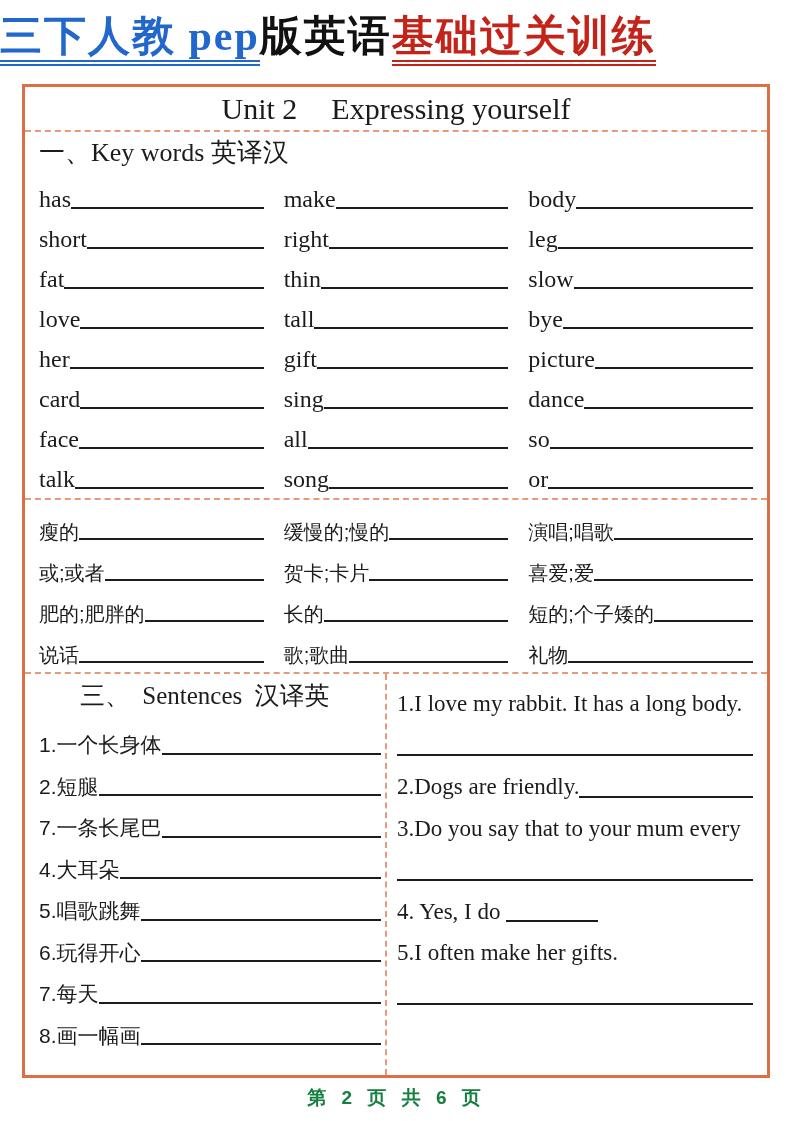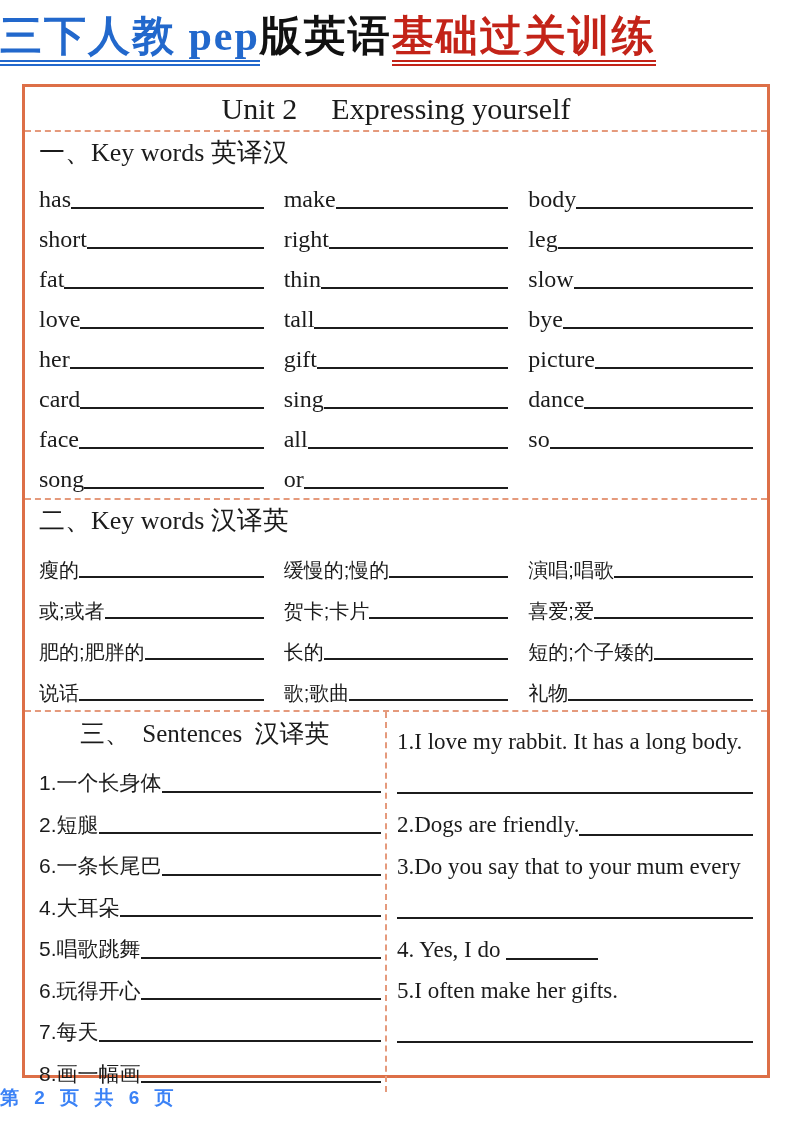--- a/index.html
+++ b/index.html
@@ -55,23 +55,23 @@
   .col-right{flex:1;border-left:2px dashed var(--dash);padding:2px 14px 6px 10px;}
   .col-heading{font-size:25px;line-height:40px;word-spacing:6px;white-space:nowrap;margin-left:41px;}
   .srow{display:flex;align-items:flex-end;height:41.5px;font-size:22px;}
   .srow .slabel{white-space:nowrap;line-height:1.15;}
   .cnrow .slabel{font-family:"Liberation Sans","DejaVu Sans",sans-serif;font-size:21px;margin-top:36px;}
   .enrow{font-size:23px;}
   .blank.full{flex:1;}
   .blank.short{flex:none;width:92px;}
   
   .footer{
-    position:absolute;left:0;right:0;top:1085px;
+    position:absolute;left:0;right:0;top:1085px;text-align:center;
     font-family:"Liberation Sans","DejaVu Sans",sans-serif;
-    font-size:19px;font-weight:700;letter-spacing:5px;color:#3b82f6;
+    font-size:19px;font-weight:700;letter-spacing:5px;color:#15803d;
   }
 </style>
 </head>
 <body>
 
 <div class="main-title">
   <span class="t-blue">三下人教 pep</span><span class="t-black">版英语</span><span class="t-red">基础过关训练</span>
 </div>
 
 <div class="box">
@@ -163,34 +163,37 @@
         </div>
       <div class="wcell">
           <span class="wlabel">all</span>
           <span class="blank"></span>
         </div>
       <div class="wcell">
           <span class="wlabel">so</span>
           <span class="blank"></span>
         </div>
       <div class="wcell">
+          <span class="wlabel">talk</span>
+          <span class="blank"></span>
+        </div>
+      <div class="wcell">
           <span class="wlabel">song</span>
           <span class="blank"></span>
         </div>
       <div class="wcell">
           <span class="wlabel">or</span>
           <span class="blank"></span>
         </div>
     </div>
   </div>
 
   <div class="dashed"></div>
 
   <div class="sec">
-    <div class="sec-heading">二、Key words 汉译英</div>
     <div class="word-grid">
       <div class="wcell cn">
           <span class="wlabel">瘦的</span>
           <span class="blank"></span>
         </div>
       <div class="wcell cn">
           <span class="wlabel">缓慢的;慢的</span>
           <span class="blank"></span>
         </div>
       <div class="wcell cn">
@@ -244,21 +247,21 @@
       <div class="col-heading">三、 Sentences 汉译英</div>
       <div class="srow cnrow">
           <span class="slabel">1.一个长身体</span>
           <span class="blank"></span>
         </div>
       <div class="srow cnrow">
           <span class="slabel">2.短腿</span>
           <span class="blank"></span>
         </div>
       <div class="srow cnrow">
-          <span class="slabel">6.一条长尾巴</span>
+          <span class="slabel">7.一条长尾巴</span>
           <span class="blank"></span>
         </div>
       <div class="srow cnrow">
           <span class="slabel">4.大耳朵</span>
           <span class="blank"></span>
         </div>
       <div class="srow cnrow">
           <span class="slabel">5.唱歌跳舞</span>
           <span class="blank"></span>
         </div>

